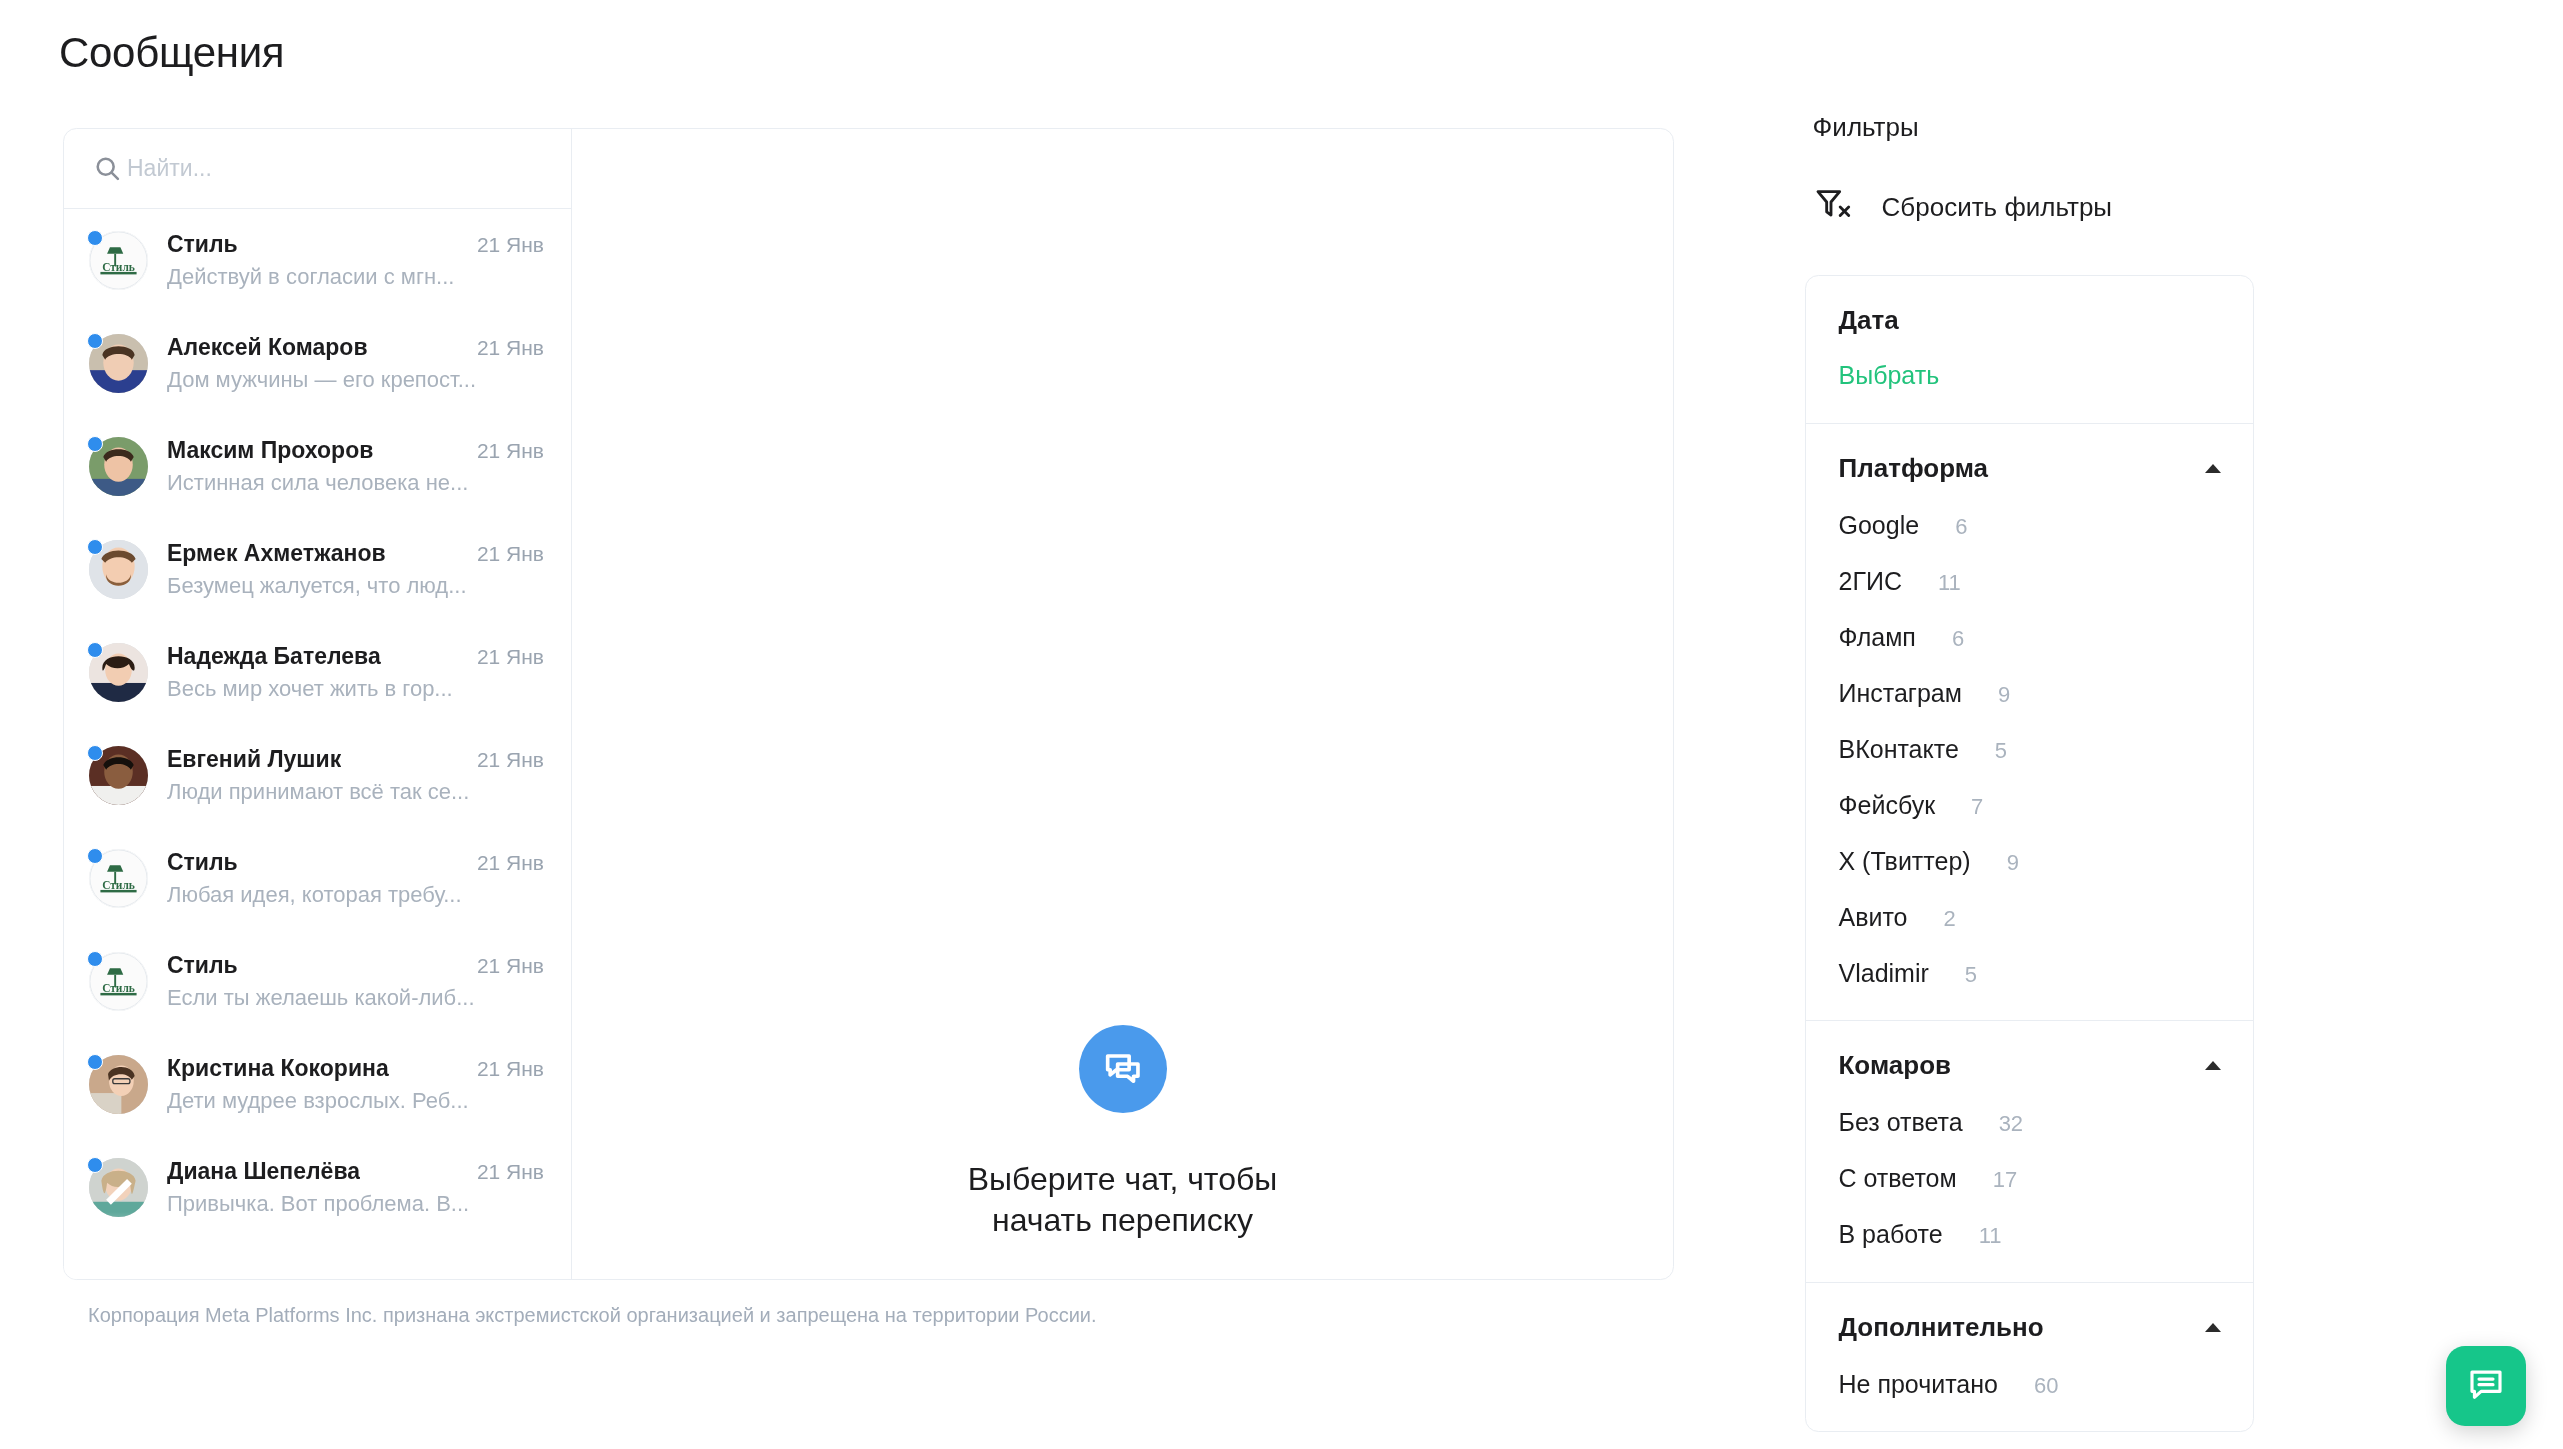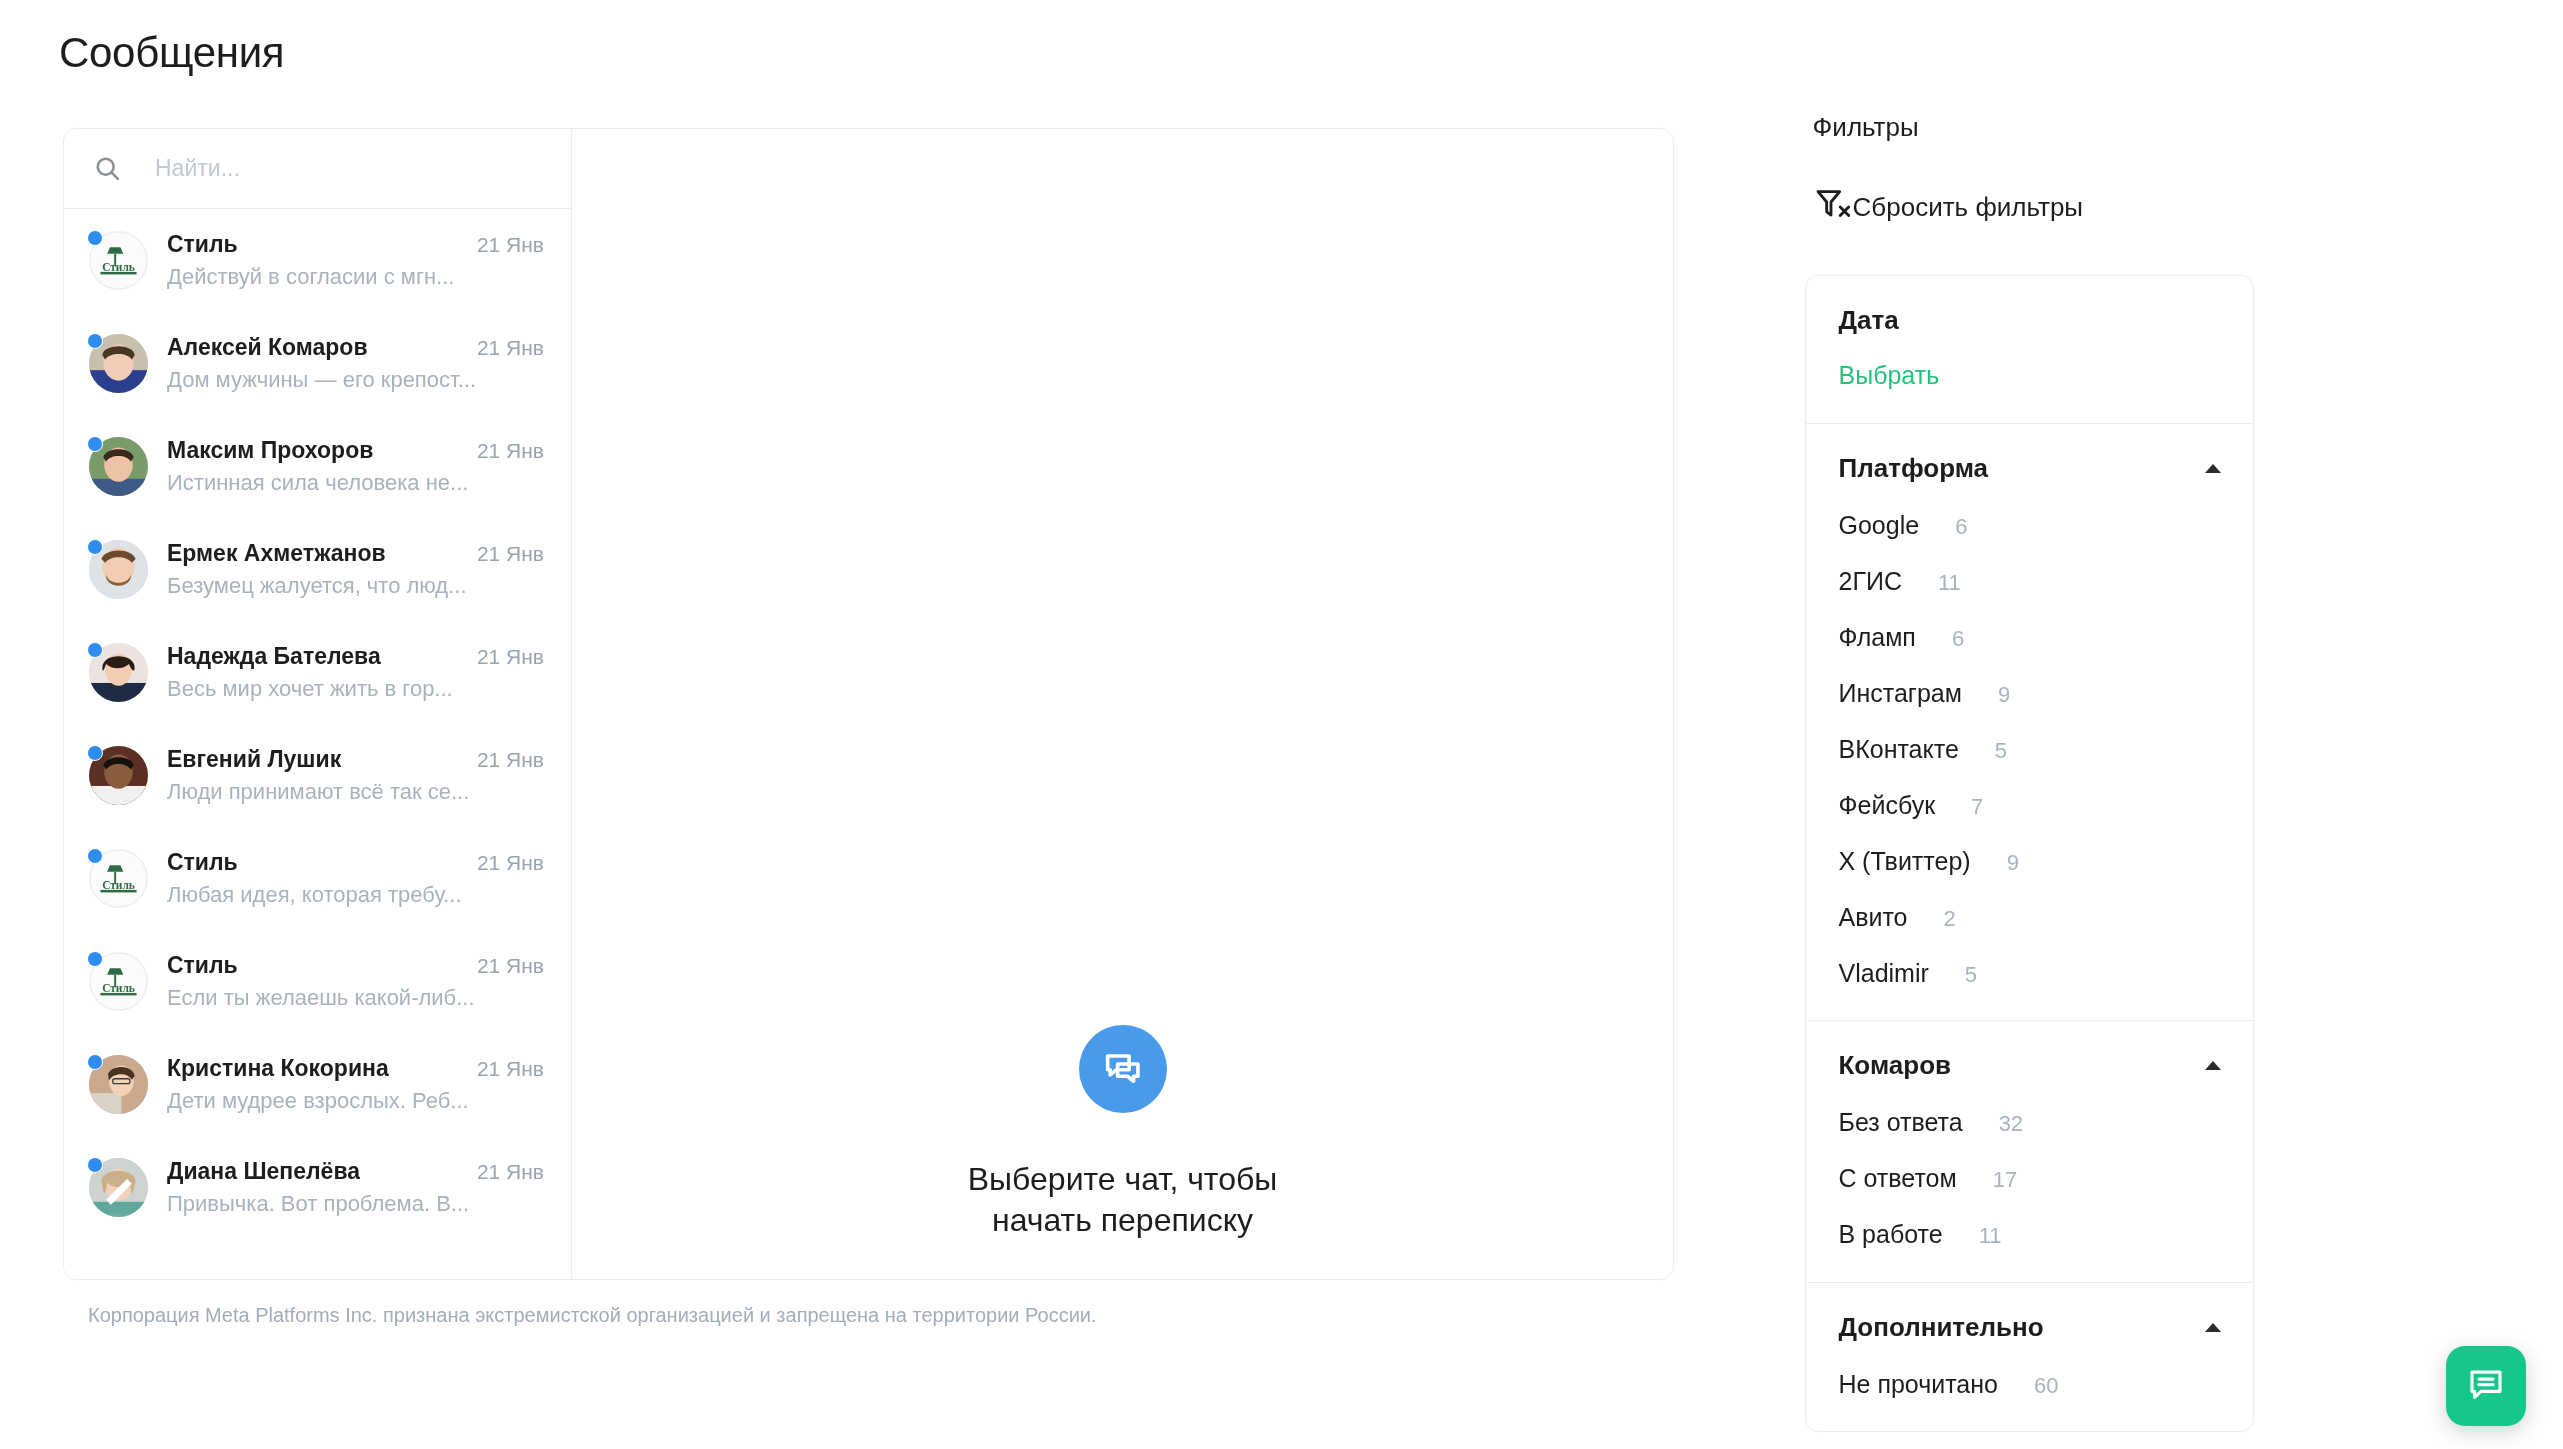--- a/index.html
+++ b/index.html
@@ -34,21 +34,21 @@
     width: 508px; height: 100%;
     border-right: 1px solid #e9edf2;
     display: flex; flex-direction: column;
     position: relative;
   }
   .search-bar {
     height: 80px; flex: none;
     border-bottom: 1px solid #e9edf2;
     display: flex; align-items: center;
     padding: 0 29px;
-    gap: 33px;
+    gap: 5px;
   }
   .search-icon { width: 29px; height: 29px; flex: none; color: #8b9099; }
   .search-input {
     border: none; outline: none; background: transparent;
     font-family: "Liberation Sans", sans-serif;
     font-size: 23px; color: #1d1d1f; width: 100%;
   }
   .search-input::placeholder { color: #c2c9d2; }
 
   .chat-list {
@@ -120,21 +120,21 @@
 
   
   .filters-col {
     position: absolute; left: 1805px; top: 112px; width: 449px;
   }
   .filters-title {
     font-size: 26px; color: #1d1d1f; margin-bottom: 42px;
     padding-left: 7.6px;
   }
   .reset-row {
-    display: flex; align-items: center; 
+    display: flex; align-items: center; gap: 29px;
     padding-left: 7.6px; margin-bottom: 46px; cursor: pointer;
   }
   .reset-row svg { width: 40px; height: 40px; flex: none; }
   .reset-label { font-size: 26px; color: #1d1d1f; }
 
   .filter-card {
     border: 1px solid #e9edf2; border-radius: 13.4px;
     background: #fff; overflow: hidden;
   }
   .filter-section { padding: 29px 32.5px 32.5px 32.5px; }

